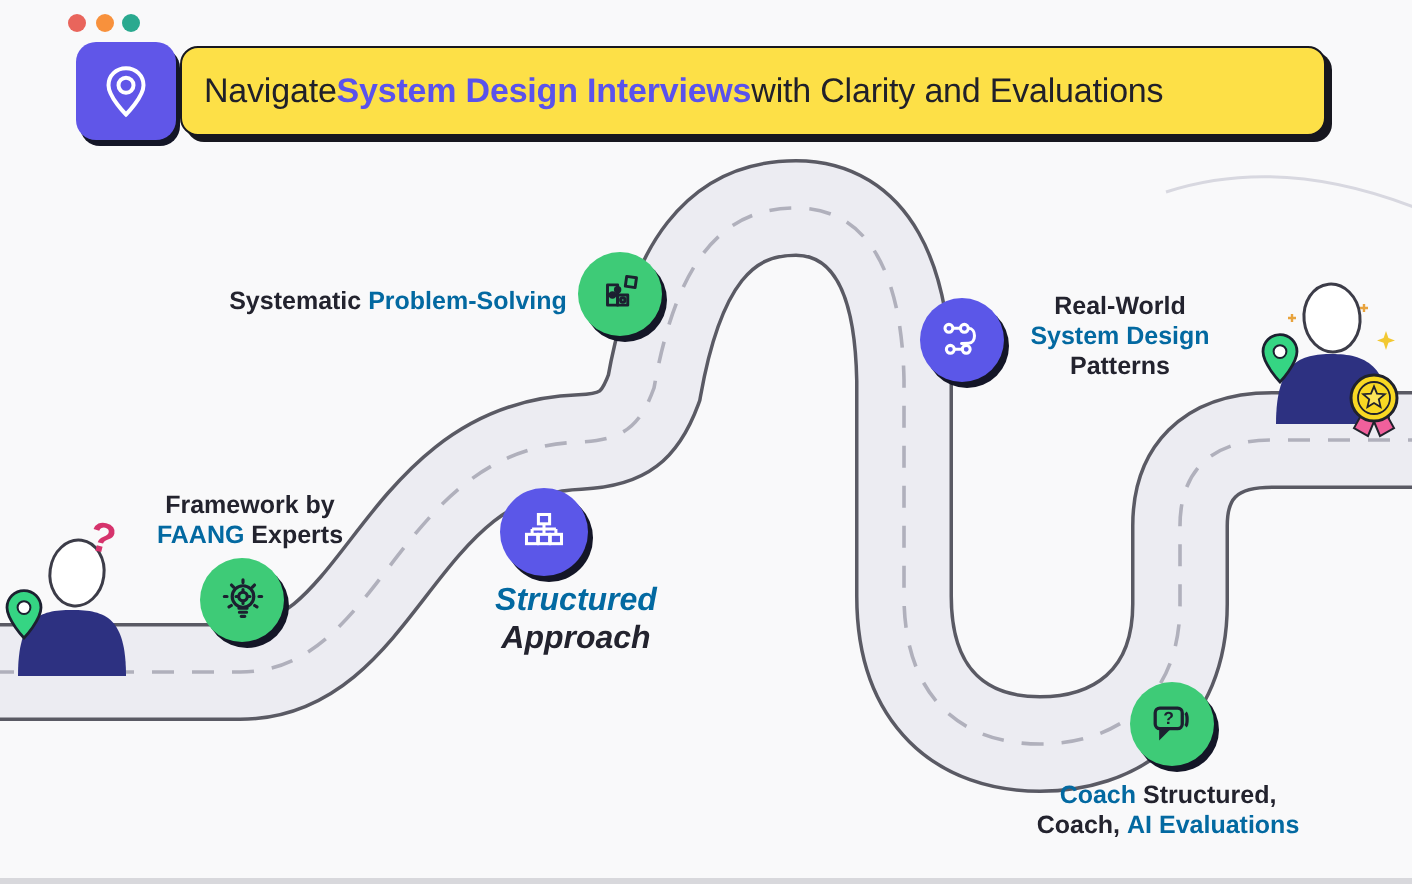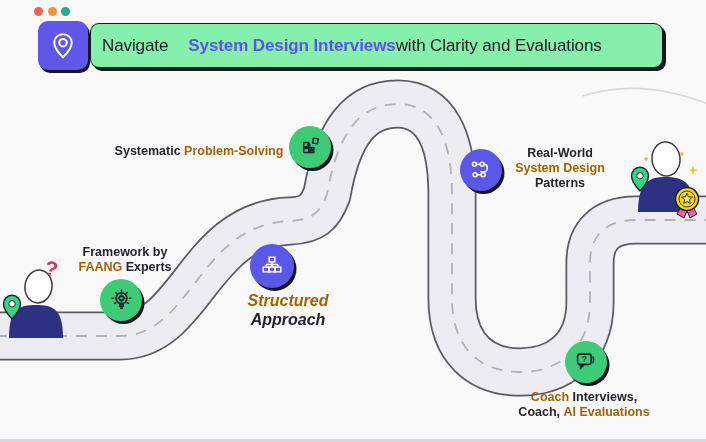--- a/index.html
+++ b/index.html
@@ -13,47 +13,47 @@
   .win-dots{position:absolute;left:34px;top:7px;display:flex;gap:4.5px;z-index:9;}
   .win-dots .dot{width:9px;height:9px;border-radius:50%;}
   .dot-1{background:#e9655c;} .dot-2{background:#f8913c;} .dot-3{background:#2aa98f;}
   .hdr-icon{
     position:absolute;left:38px;top:21px;width:50px;height:49px;border-radius:10px;
     background:#6056e8;box-shadow:2px 3px 0 #141627;z-index:8;
     display:flex;align-items:center;justify-content:center;
   }
   .hdr-box{
     position:absolute;left:90px;top:23px;width:573px;height:45px;box-sizing:border-box;
-    background:#86efac;border:1.6px solid #17171f;border-radius:9px;
+    background:#fde047;border:1.6px solid #17171f;border-radius:9px;
     box-shadow:3px 3px 0 #17171f;z-index:7;
     display:flex;align-items:center;padding-left:11px;
     font-size:17px;color:#20202a;font-weight:500;white-space:nowrap;letter-spacing:-0.1px;
   }
-  .t-accent{color:#5a52ec;font-weight:700;margin-left:20px;}
+  .t-accent{color:#5a52ec;font-weight:700;}
   
   .road-svg{position:absolute;left:0;top:0;z-index:1;}
   
   .mcircle{
     position:absolute;width:42px;height:42px;border-radius:50%;z-index:4;
     display:flex;align-items:center;justify-content:center;
     box-shadow:2.5px 3px 0 #141627;
   }
   .mc-green{background:#3ecb77;}
   .mc-purple{background:#5b57e8;}
   #circle-1{left:100px;top:279px;}
   #circle-2{left:289px;top:126px;}
   #circle-3{left:250px;top:244px;width:44px;height:44px;}
   #circle-4{left:460px;top:149px;}
   #circle-5{left:565px;top:341px;}
   
   .mlabel{
     position:absolute;transform:translate(-50%,-50%);text-align:center;z-index:5;
     font-size:12.5px;line-height:1.18;color:#23232e;font-weight:600;white-space:nowrap;
   }
-  .accent{color:#a16207;font-weight:700;}
+  .accent{color:#0369a1;font-weight:700;}
   #label-1{left:125px;top:260px;}
   #label-2{left:199px;top:151px;}
   #label-3{left:288px;top:311px;font-size:16px;font-style:italic;}
   #label-4{left:560px;top:168px;}
   #label-5{left:584px;top:405px;}
   
   .person-start{position:absolute;left:0px;top:253px;z-index:3;}
   .person-end{position:absolute;left:612px;top:133px;z-index:3;}
   .bottom-edge{position:absolute;left:0;bottom:0;width:100%;height:3px;background:#d8d8dc;z-index:10;}
 </style>
@@ -193,18 +193,18 @@
     <div><span>Approach</span></div>
   </div>
 
   <div class="mlabel" id="label-4">
     <div><span>Real-World</span></div>
     <div><span class="accent">System Design</span></div>
     <div><span>Patterns</span></div>
   </div>
 
   <div class="mlabel" id="label-5">
-    <div><span class="accent">Coach</span><span> Interviews,</span></div>
+    <div><span class="accent">Coach</span><span> Structured,</span></div>
     <div><span>Coach, </span><span class="accent">AI Evaluations</span></div>
   </div>
 
   <div class="bottom-edge"></div>
 </div>
 
 </body></html>

